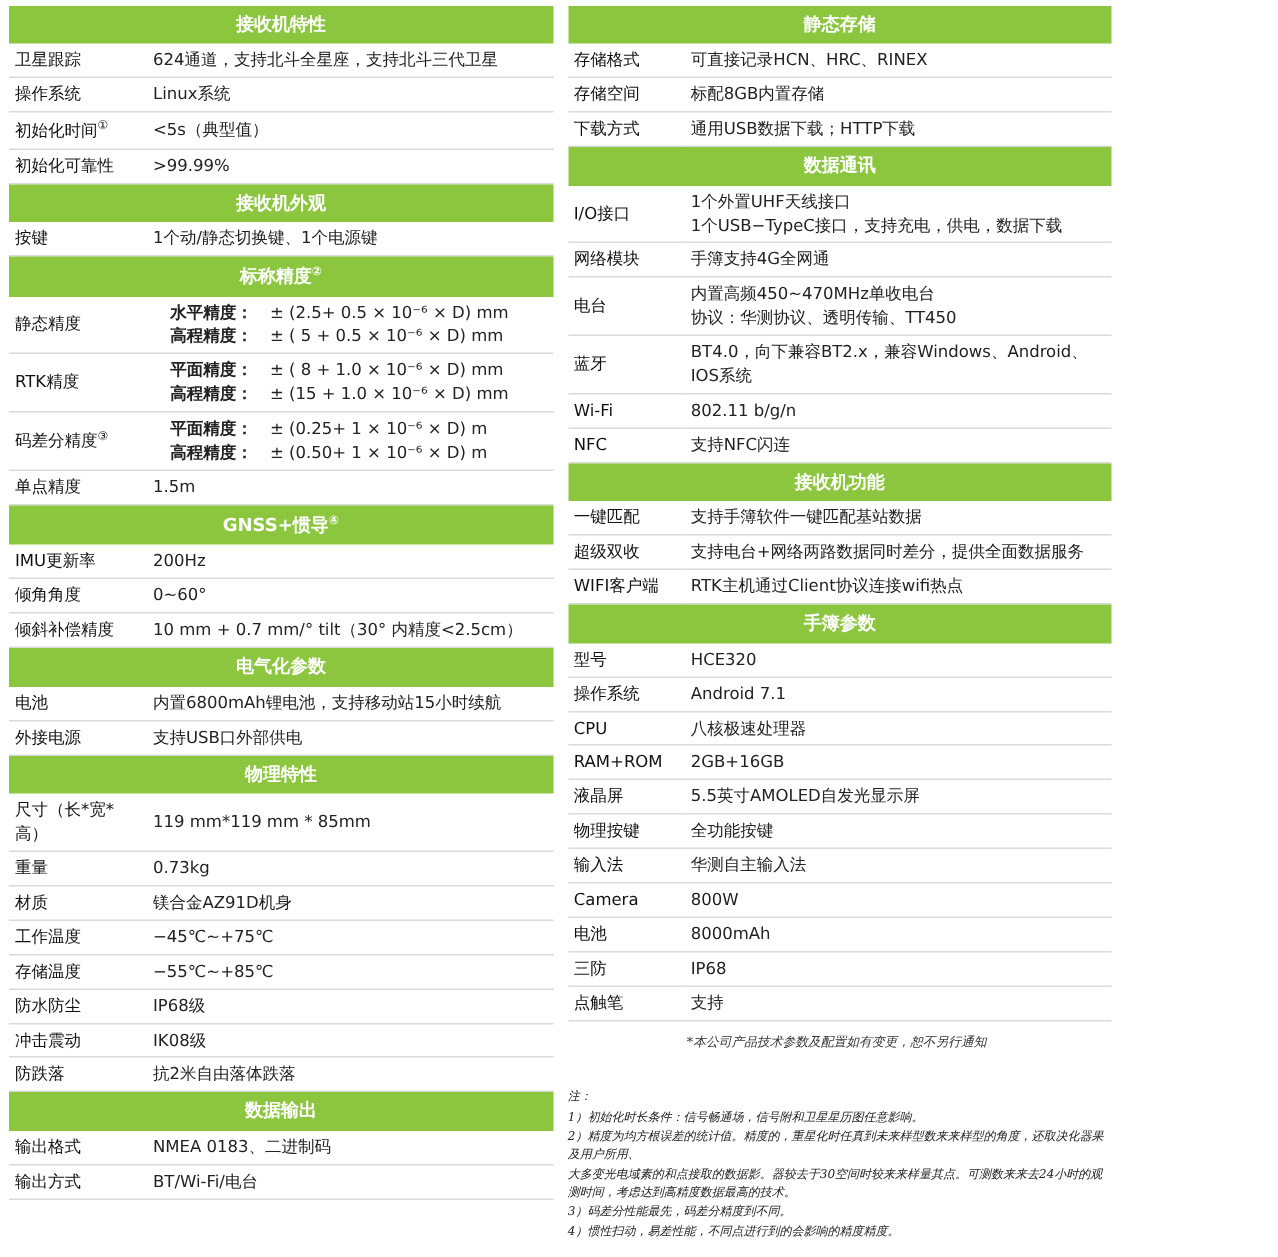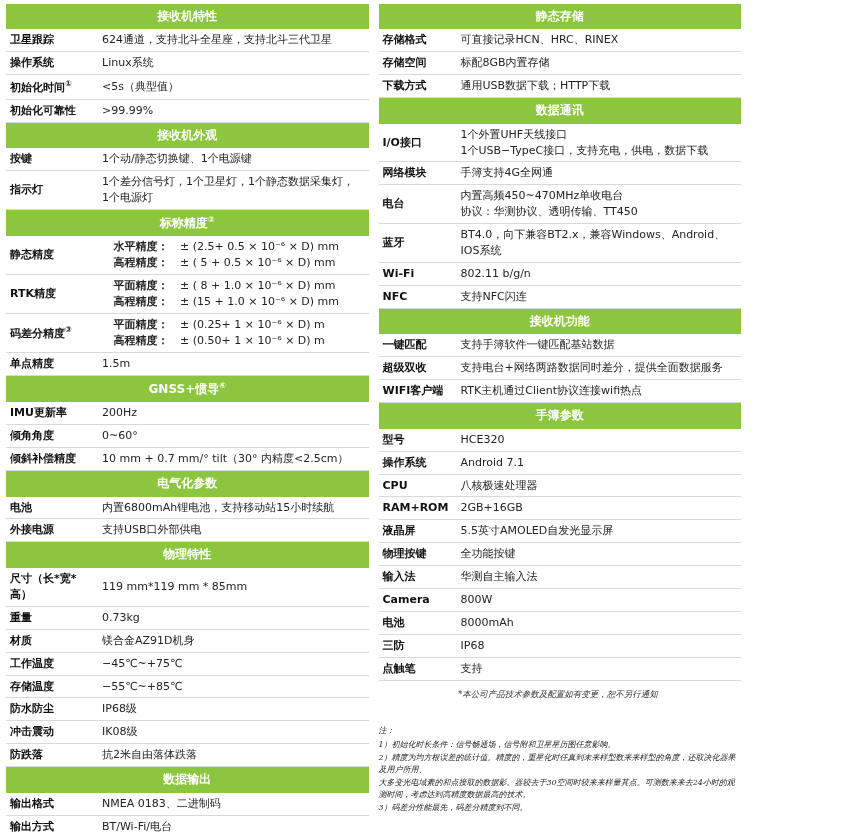--- a/index.html
+++ b/index.html
@@ -29,21 +29,21 @@
     background:#8cc63f;
     color:#ffffff;
     font-weight:bold;
     text-align:center;
     font-size:12px;
     padding:4px 0;
     border-bottom:none;
   }
   td.k{
     width:92px;
-    font-weight:bold;
+    font-weight:normal;
     font-size:11px;
     color:#111;
     padding-left:4px;
   }
   td.v{
     font-size:11px;
     color:#222;
   }
   .subrow{display:flex;}
   .subrow .sk{width:78px;flex:none;font-weight:bold;text-align:center;}
@@ -111,25 +111,20 @@
           <col>
         </colgroup>
       <tbody>
           <tr class="section">
         <td colspan="2">接收机外观</td>
       </tr>
       <tr>
         <td class="k">按键</td>
         <td class="v">1个动/静态切换键、1个电源键</td>
       </tr>
-      <tr>
-        <td class="k">指示灯</td>
-        <td class="v" style="white-space:pre-line">1个差分信号灯，1个卫星灯，1个静态数据采集灯，
-1个电源灯</td>
-      </tr>
     </tbody>
       </table>
 
     <table class="spec">
       <colgroup>
           <col style="width:92px">
           <col>
         </colgroup>
       <tbody>
           <tr class="section">
@@ -436,17 +431,18 @@
       </table>
 
     <div class="footnote-right">*本公司产品技术参数及配置如有变更，恕不另行通知</div>
 
     <div class="notes">
       <div class="nt-title">注：</div>
       <div>1）初始化时长条件：信号畅通场，信号附和卫星星历图任意影响。</div>
       <div>2）精度为均方根误差的统计值。精度的，重星化时任真到未来样型数来来样型的角度，还取决化器果及用户所用、</div>
       <div>大多变光电域素的和点接取的数据影。器较去于30空间时较来来样量其点。可测数来来去24小时的观测时间，考虑达到高精度数据最高的技术。</div>
       <div>3）码差分性能最先，码差分精度到不同。</div>
+      <div>4）惯性扫动，易差性能，不同点进行到的会影响的精度精度。</div>
     </div>
 
   </div>
 
 </div>
 
 </body></html>

